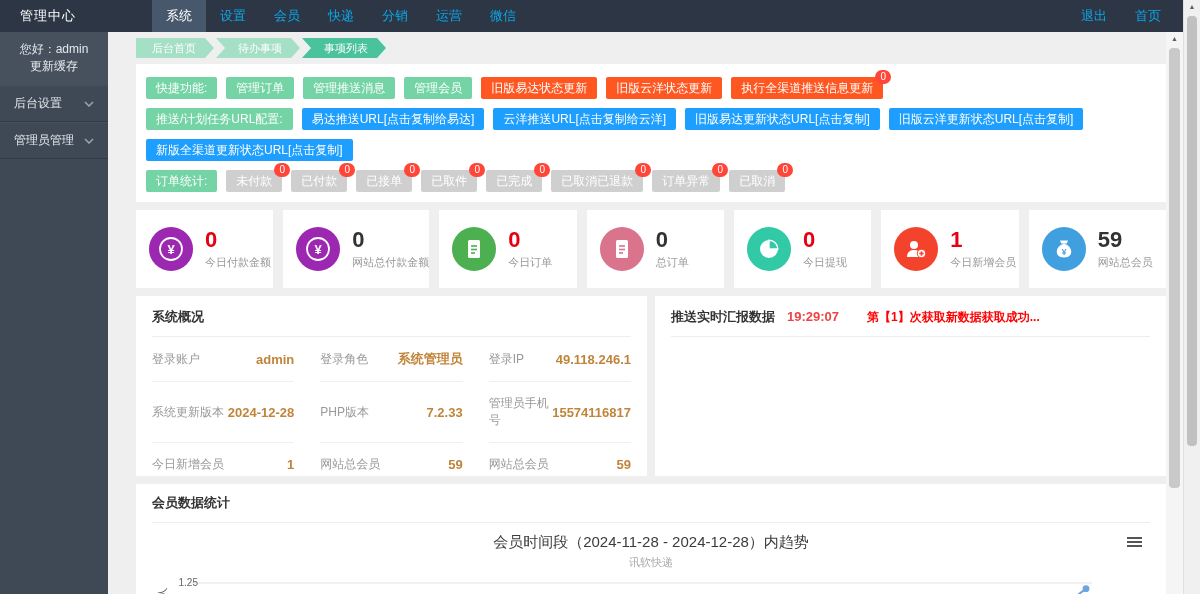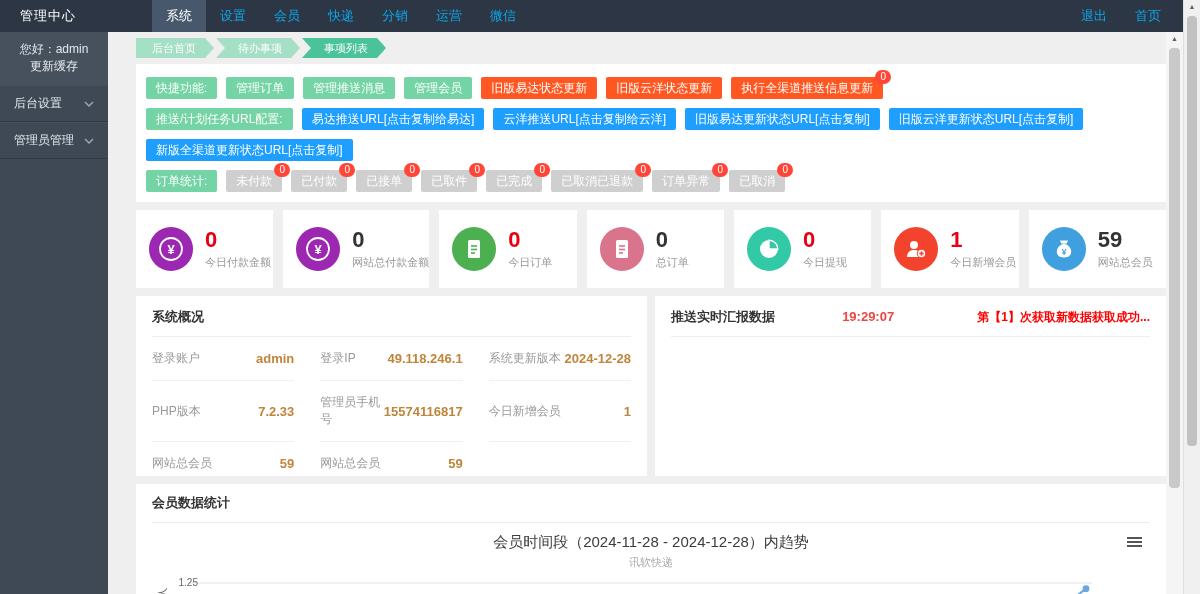--- a/index.html
+++ b/index.html
@@ -54,21 +54,21 @@
   .card-label { font-size:11px; color:#999; margin-top:3px; white-space:nowrap; }
 
   
   .two-col { margin-top:8px; display:flex; gap:8px; }
   .two-col .panel { flex:1; height:180px; padding:12px 16px; overflow:hidden; }
   .panel-title { font-size:13px; font-weight:bold; color:#333; padding-bottom:10px; border-bottom:1px solid #eee; }
   .ov-grid { display:grid; grid-template-columns:1fr 1fr 1fr; column-gap:26px; }
   .ov-cell { display:flex; justify-content:space-between; align-items:center; padding:13px 0; border-bottom:1px solid #f0f0f0; }
   .ov-label { font-size:12px; color:#999; }
   .ov-value { font-size:13px; font-weight:bold; color:#c0853b; }
-  .push-head { display:flex; align-items:baseline; gap:24px; padding-bottom:10px; border-bottom:1px solid #eee;justify-content:space-between; }
+  .push-head { display:flex; align-items:baseline; gap:12px; padding-bottom:10px; border-bottom:1px solid #eee; }
   .push-title { font-size:13px; font-weight:bold; color:#333; }
   .push-time { font-size:13px; font-weight:bold; color:#ef4444; }
   .push-msg { font-size:12px; font-weight:bold; color:#f00; margin-left:16px; }
 
   
   .member-panel { margin-top:8px; padding:10px 16px 20px; }
   .chart-wrap { position:relative; margin-top:10px; }
   .chart-title { text-align:center; font-size:15px; color:#3c3c3c; font-weight:500; }
   .chart-sub { text-align:center; font-size:11px; color:#a9a9a9; margin-top:3px; }
   .chart-menu { position:absolute; right:8px; top:2px; width:15px; cursor:pointer; }
@@ -261,20 +261,24 @@
         </div>
       </section>
 
     <div class="two-col">
       <section class="panel">
         <div class="panel-title">系统概况</div>
         <div class="ov-grid" id="ovgrid">
             <div class="ov-cell">
               <span class="ov-label">登录账户</span>
               <span class="ov-value">admin</span>
+            </div>
+            <div class="ov-cell">
+              <span class="ov-label">登录角色</span>
+              <span class="ov-value">系统管理员</span>
             </div>
             <div class="ov-cell">
               <span class="ov-label">登录IP</span>
               <span class="ov-value">49.118.246.1</span>
             </div>
             <div class="ov-cell">
               <span class="ov-label">系统更新版本</span>
               <span class="ov-value">2024-12-28</span>
             </div>
             <div class="ov-cell">

